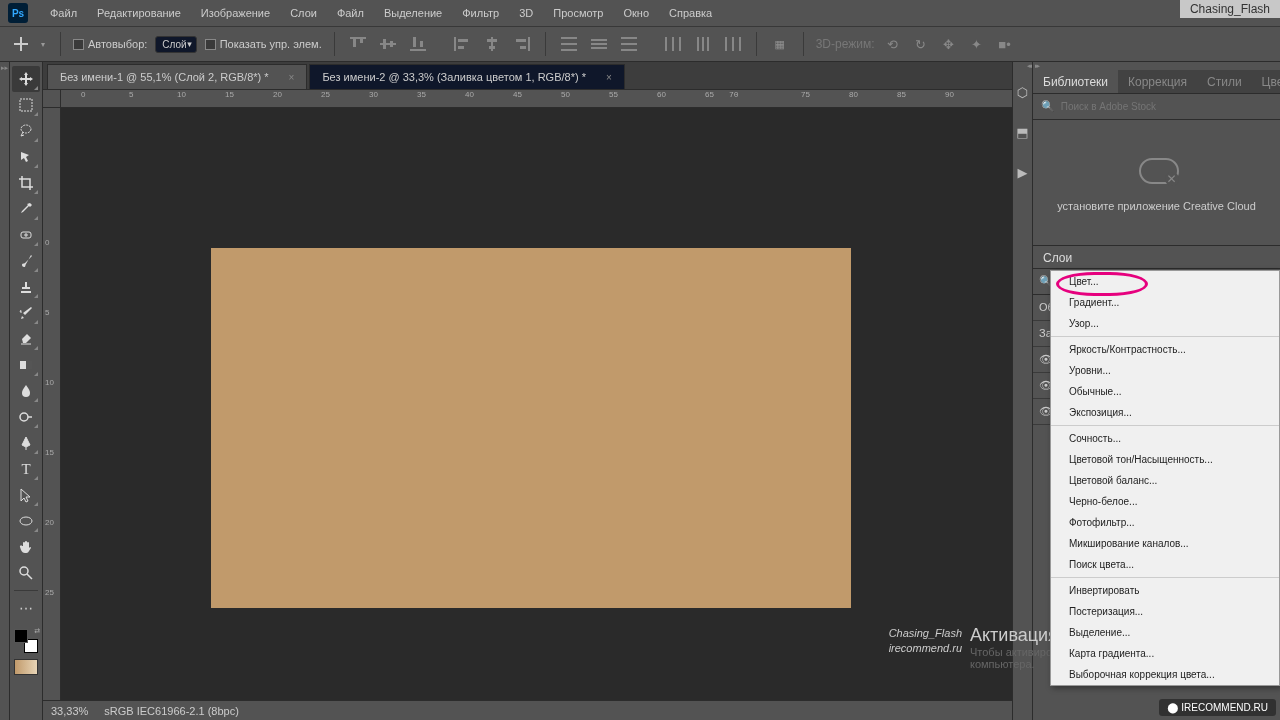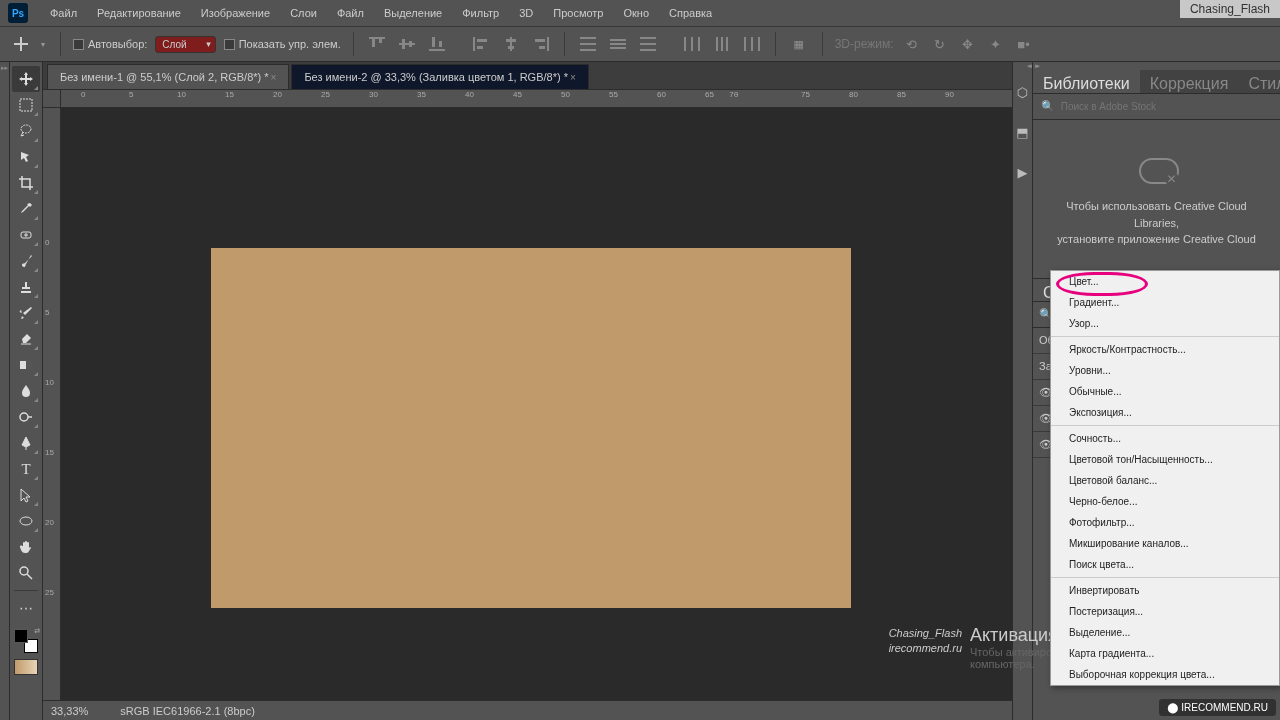--- a/index.html
+++ b/index.html
@@ -9,21 +9,21 @@
 .menu-item{padding:4px 10px;cursor:pointer}
 .top-right{position:absolute;right:0;top:0;background:#c8c8c8;color:#333;padding:2px 10px;font-size:12px}
 .options-bar{height:36px;background:#535353;border-top:1px solid #383838;border-bottom:1px solid #2c2c2c;display:flex;align-items:center;padding-left:12px;gap:8px}
 .move-icon{width:18px;height:18px;position:relative}
 .cross-arrow{position:absolute;inset:0}
 .cross-arrow:before,.cross-arrow:after{content:"";position:absolute;background:#ccc}
 .cross-arrow:before{left:8px;top:2px;width:2px;height:14px}
 .cross-arrow:after{top:8px;left:2px;height:2px;width:14px}
 .dropdown-handle{width:10px;height:16px;display:flex;align-items:center;justify-content:center;font-size:8px;color:#999}
 .chk{width:11px;height:11px;border:1px solid #888;background:#3a3a3a;display:inline-block;vertical-align:middle;margin-right:4px}
-.sel{background:#7f1d1d;border:1px solid #333;padding:2px 28px 2px 6px;border-radius:3px;position:relative;font-size:10px}
+.sel{background:#0f172a;border:1px solid #333;padding:2px 9px 2px 6px;border-radius:3px;position:relative;font-size:10px}
 .sel:after{content:"▾";position:absolute;right:4px;top:2px;font-size:9px}
 .sep{width:1px;height:24px;background:#3a3a3a;margin:0 4px}
 .align-btn{width:22px;height:22px;display:flex;align-items:center;justify-content:center;opacity:.5}
 .align-glyph{width:16px;height:14px;position:relative}
 .align-glyph span{position:absolute;background:#bbb}
 .mode3d{color:#777;font-size:12px}
 .mini-icon{width:20px;height:20px;display:flex;align-items:center;justify-content:center;color:#888;font-size:13px}
 .workspace{position:absolute;left:0;top:62px;right:0;bottom:0;display:flex}
 .handlebar{width:10px;background:#535353;border-right:1px solid #2c2c2c;display:flex;justify-content:center;padding-top:2px}
 .handlebar span{font-size:7px;color:#888}
@@ -31,43 +31,43 @@
 .tool{width:28px;height:26px;display:flex;align-items:center;justify-content:center;border-radius:2px;position:relative}
 .tool.active{background:#3a3a3a}
 .tool-corner:after{content:"";position:absolute;right:2px;bottom:2px;border:2px solid transparent;border-right-color:#888;border-bottom-color:#888;width:0;height:0}
 .fg-bg{width:24px;height:24px;position:relative;margin-top:8px}
 .fg-bg .bg{position:absolute;right:0;bottom:0;width:14px;height:14px;background:#fff;border:1px solid #000}
 .fg-bg .fg{position:absolute;left:0;top:0;width:14px;height:14px;background:#000;border:1px solid #555}
 .fg-bg .swap{position:absolute;right:-2px;top:-2px;font-size:7px;color:#aaa}
 .gradient-swatch{width:24px;height:16px;background:linear-gradient(90deg,#c19a6b,#e8d5b7);border:1px solid #333;margin-top:6px}
 .doc-area{flex:1;display:flex;flex-direction:column;background:#2a2a2a}
 .tabs{height:28px;background:#3d3d3d;display:flex;align-items:flex-end;padding-left:4px;border-bottom:1px solid #2c2c2c}
-.tab{padding:6px 12px;background:#535353;border:1px solid #2c2c2c;border-bottom:none;margin-right:2px;font-size:10px;color:#aaa;display:flex;align-items:center;gap:2px}
+.tab{padding:6px 12px;background:#535353;border:1px solid #2c2c2c;border-bottom:none;margin-right:2px;font-size:10px;color:#aaa;display:flex;align-items:center;gap:20px}
 .tab.active{background:#0f172a;color:#ddd}
 .tab-close{font-size:10px;color:#888}
 .ruler-h{height:18px;background:#535353;border-bottom:1px solid #2c2c2c;display:flex;position:relative;margin-left:18px}
 .ruler-h .tick{position:absolute;top:0;font-size:8px;color:#aaa}
 .ruler-h .tick:before{content:"";position:absolute;left:0;bottom:-18px;width:1px;height:6px;background:#888}
 .canvas-wrap{flex:1;display:flex}
 .ruler-v{width:18px;background:#535353;border-right:1px solid #2c2c2c;position:relative}
 .ruler-v .tick{position:absolute;left:2px;font-size:8px;color:#aaa}
 .canvas-zone{flex:1;position:relative;background:#2a2a2a;overflow:hidden}
 .artboard{position:absolute;left:150px;top:140px;width:640px;height:360px;background:#c19a6b}
 .watermark{position:absolute;right:50px;bottom:45px;text-align:right;color:#888;font-size:20px;font-style:italic;font-family:Georgia,serif}
 .watermark div{line-height:1.3}
 .win-activate{position:absolute;left:970px;bottom:50px;color:#777;font-size:16px}
 .win-activate .sub{font-size:11px;color:#666}
-.status{height:20px;background:#535353;border-top:1px solid #2c2c2c;display:flex;align-items:center;padding-left:8px;font-size:10px;color:#aaa;gap:32px}
+.status{height:20px;background:#535353;border-top:1px solid #2c2c2c;display:flex;align-items:center;padding-left:8px;font-size:10px;color:#aaa;gap:16px}
 .right-dock{width:20px;background:#535353;border-left:1px solid #2c2c2c;display:flex;flex-direction:column;align-items:center;padding-top:4px;position:relative}
 .right-dock:before{content:"◂◂";position:absolute;top:0;right:2px;font-size:7px;color:#888;letter-spacing:-2px}
 .dock-icon{width:18px;height:28px;display:flex;align-items:center;justify-content:center;font-size:13px;color:#bbb;margin-top:12px}
 .panels{width:248px;background:#535353;border-left:1px solid #2c2c2c;display:flex;flex-direction:column;position:relative}
 .panels:before{content:"▸▸";position:absolute;top:0;left:2px;font-size:7px;color:#888;letter-spacing:-2px}
 .panel-tabs{height:24px;display:flex;border-bottom:1px solid #2c2c2c;margin-top:8px}
-.ptab{padding:5px 10px;font-size:16px;color:#888;background:#424242}
+.ptab{padding:5px 10px;font-size:12px;color:#888;background:#424242}
 .ptab.active{background:#535353;color:#ddd}
 .search-row{height:26px;display:flex;align-items:center;padding:0 8px;border-bottom:1px solid #2c2c2c}
 .search-row .mag{font-size:11px;color:#888;margin-right:6px}
 .search-row input{background:transparent;border:none;color:#888;font-size:10px;outline:none;flex:1}
 .cc-msg{padding:30px 12px;text-align:center;font-size:10px;color:#999;line-height:1.5}
 .cc-icon{width:44px;height:36px;margin:0 auto 12px;position:relative}
 .cc-icon:before{content:"";position:absolute;left:4px;top:8px;width:36px;height:22px;border:2px solid #888;border-radius:14px}
 .cc-icon:after{content:"✕";position:absolute;right:0;bottom:0;font-size:12px;color:#888;background:#535353;border-radius:50%;width:14px;height:14px;line-height:14px}
 .panel-tabs2{height:24px;display:flex;border-top:1px solid #2c2c2c;border-bottom:1px solid #2c2c2c}
 .layers-search{height:26px;display:flex;align-items:center;padding:0 6px;border-bottom:1px solid #2c2c2c;gap:4px}
@@ -397,21 +397,20 @@
       <div class="ptab">Коррекция</div>
       <div class="ptab">Стили</div>
       <div class="ptab">Цвет</div>
     </div>
     <div class="search-row">
       <span class="mag">🔍</span>
       <input placeholder="Поиск в Adobe Stock" style="">
     </div>
     <div class="cc-msg">
       <div class="cc-icon"></div>
-      <div>Чтобы использовать Creative Cloud Libraries,</div>
       <div>установите приложение Creative Cloud</div>
     </div>
     <div class="panel-tabs2">
       <div class="ptab active">Слои</div>
     </div>
     <div class="layers-search">
       <span>🔍</span>
     </div>
     <div class="layers-row">
         <span>Обычные</span>

